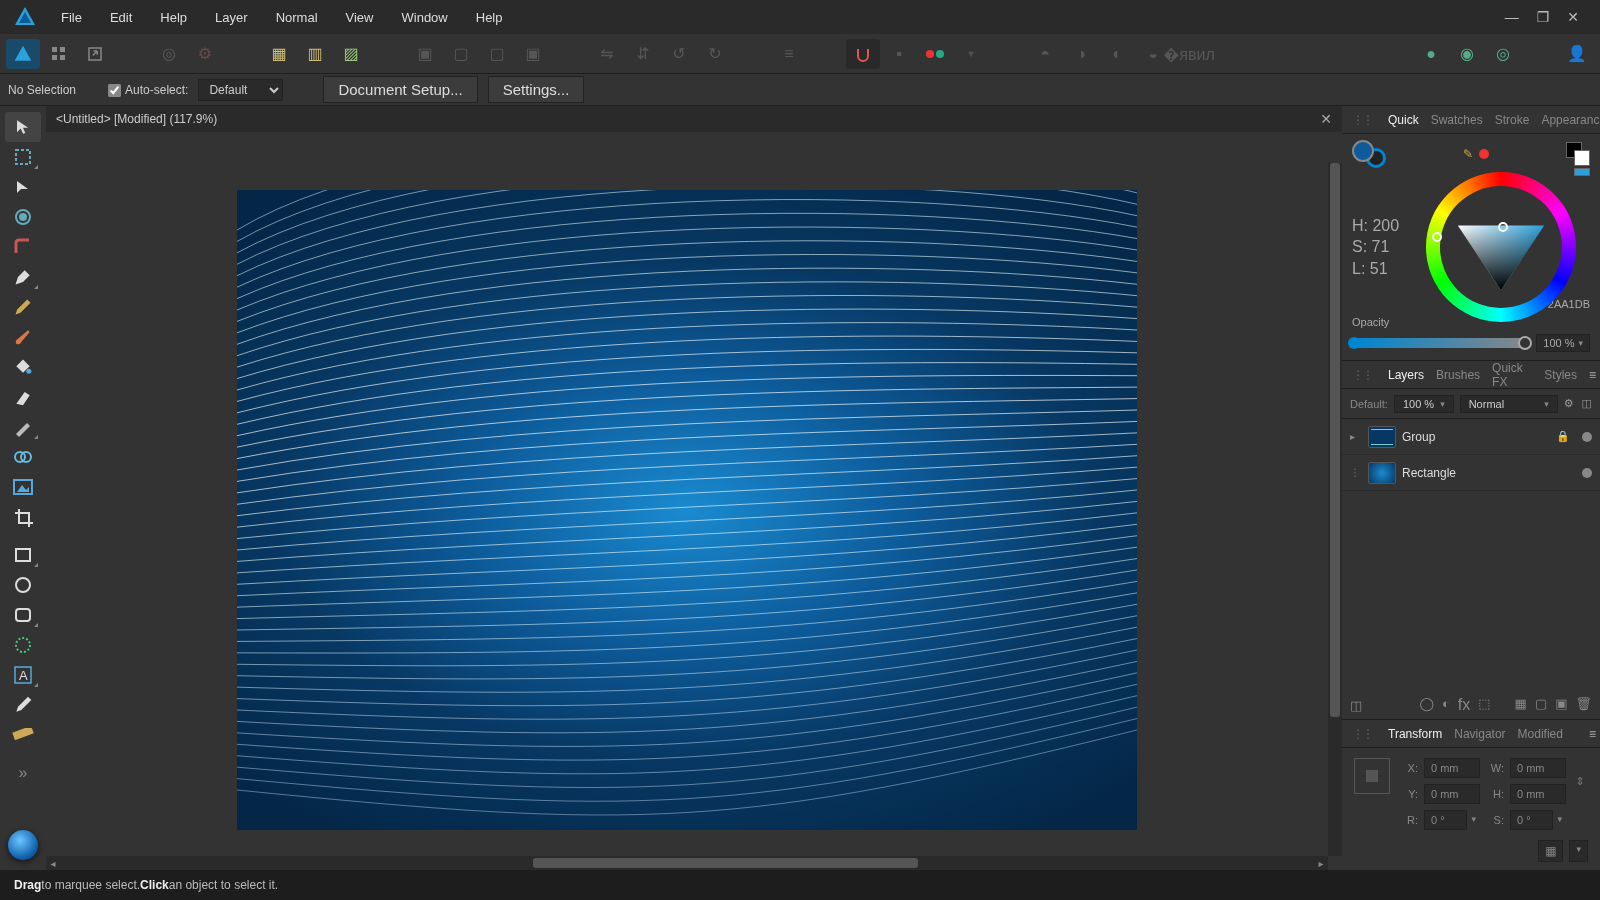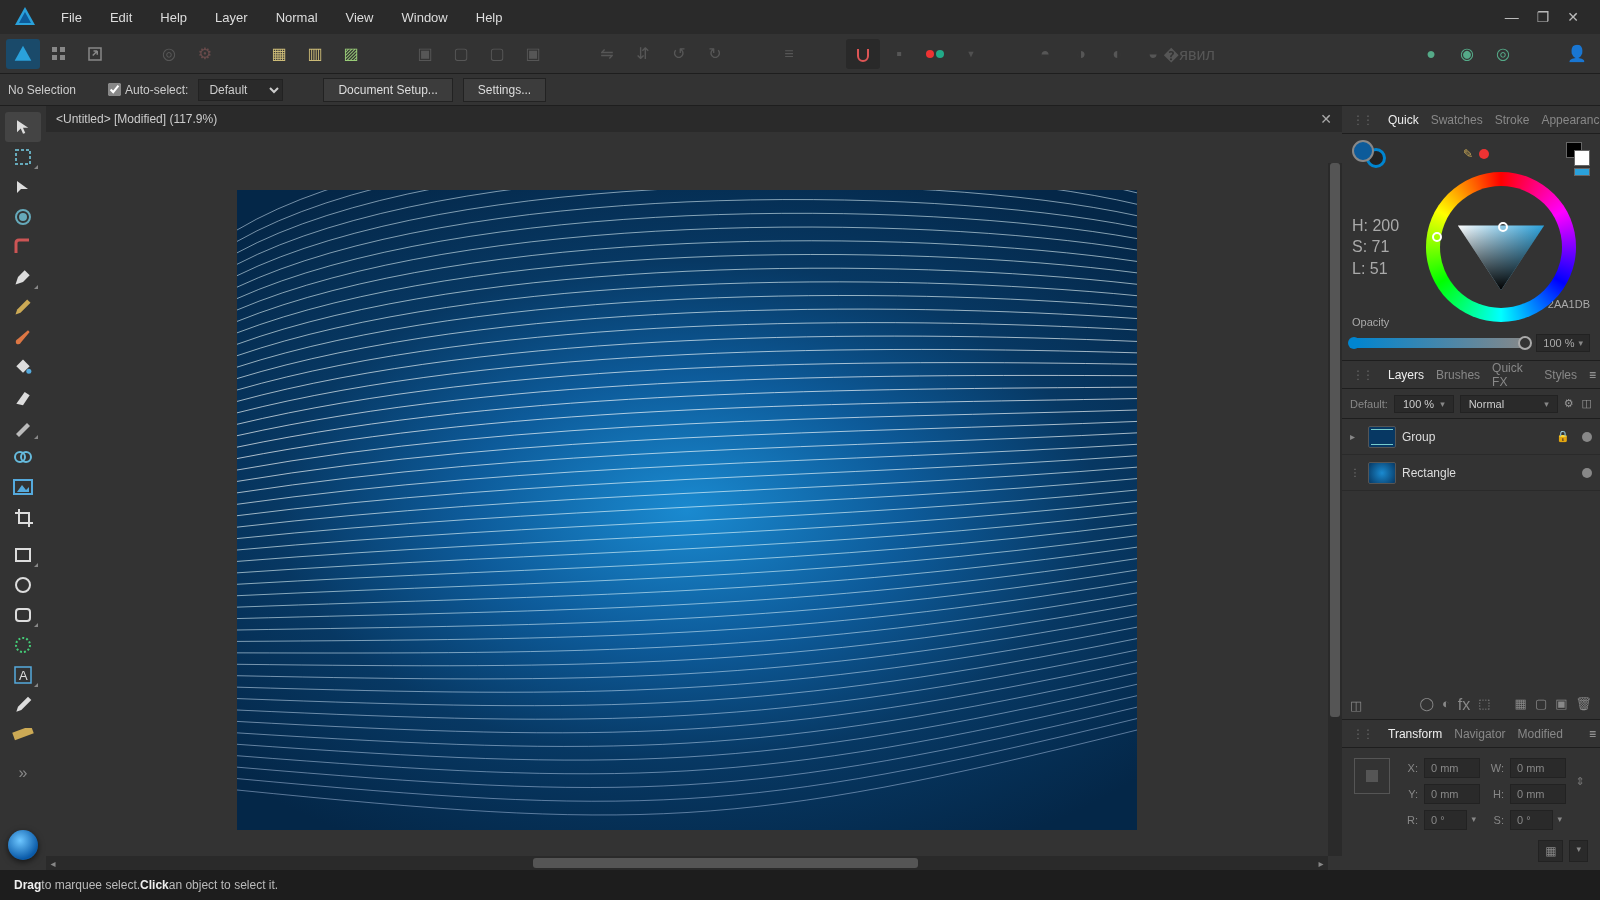--- a/index.html
+++ b/index.html
@@ -16,23 +16,23 @@
 .toolbar { height: 40px; background: #333; display: flex; align-items: center; padding: 0 6px; gap: 0; border-bottom: 1px solid #1e1e1e; }
 .toolbar .tb-btn, .toolbar .tb-icon { width: 34px; height: 30px; display: flex; align-items: center; justify-content: center; cursor: pointer; border-radius: 3px; color: #999; }
 .toolbar .tb-sep { width: 20px; }
 .toolbar .tb-group { display: flex; gap: 2px; align-items: center; }
 .toolbar .tb-dim { opacity: 0.35; }
 .toolbar .tb-active { background: #1a4a6a; }
 
 
 .contextbar { height: 32px; background: #333; display: flex; align-items: center; padding: 0 8px; gap: 10px; font-size: 12px; border-bottom: 1px solid #1e1e1e; }
 .contextbar .label { color: #ccc; }
-.contextbar .chk { display: flex; align-items: flex-start; gap: 4px; }
+.contextbar .chk { display: flex; align-items: flex-end; gap: 4px; }
 .contextbar select { background: #2a2a2a; color: #ccc; border: 1px solid #222; height: 22px; font-size: 12px; padding: 0 18px 0 6px; }
-.contextbar .ctx-btn { background: #3c3c3c; border: 1px solid #222; padding: 4px 14px; font-size: 12px; color: #ddd; cursor: pointer; text-align: center; }
+.contextbar .ctx-btn { background: #3c3c3c; border: 1px solid #222; padding: 4px 14px; font-size: 15px; color: #ddd; cursor: pointer; text-align: center; }
 
 
 .main { position: absolute; top: 106px; bottom: 30px; left: 0; right: 0; display: flex; }
 .leftbar { width: 46px; background: #333; display: flex; flex-direction: column; align-items: center; padding-top: 6px; gap: 0; }
 .leftbar .tool { width: 36px; height: 30px; display: flex; align-items: center; justify-content: center; cursor: pointer; border-radius: 3px; position: relative; }
 .leftbar .tool.sel { background: #444; }
 .leftbar .corner-tri { position: absolute; right: 3px; bottom: 3px; width: 0; height: 0; border-left: 4px solid transparent; border-bottom: 4px solid #888; }
 .leftbar .spacer { flex: 1; }
 .leftbar .persona { width: 30px; height: 30px; border-radius: 50%; background: radial-gradient(circle at 40% 35%, #6dc6ff, #0a5aa8 70%); box-shadow: 0 2px 6px rgba(0,0,0,0.6); margin-bottom: 10px; }
 

